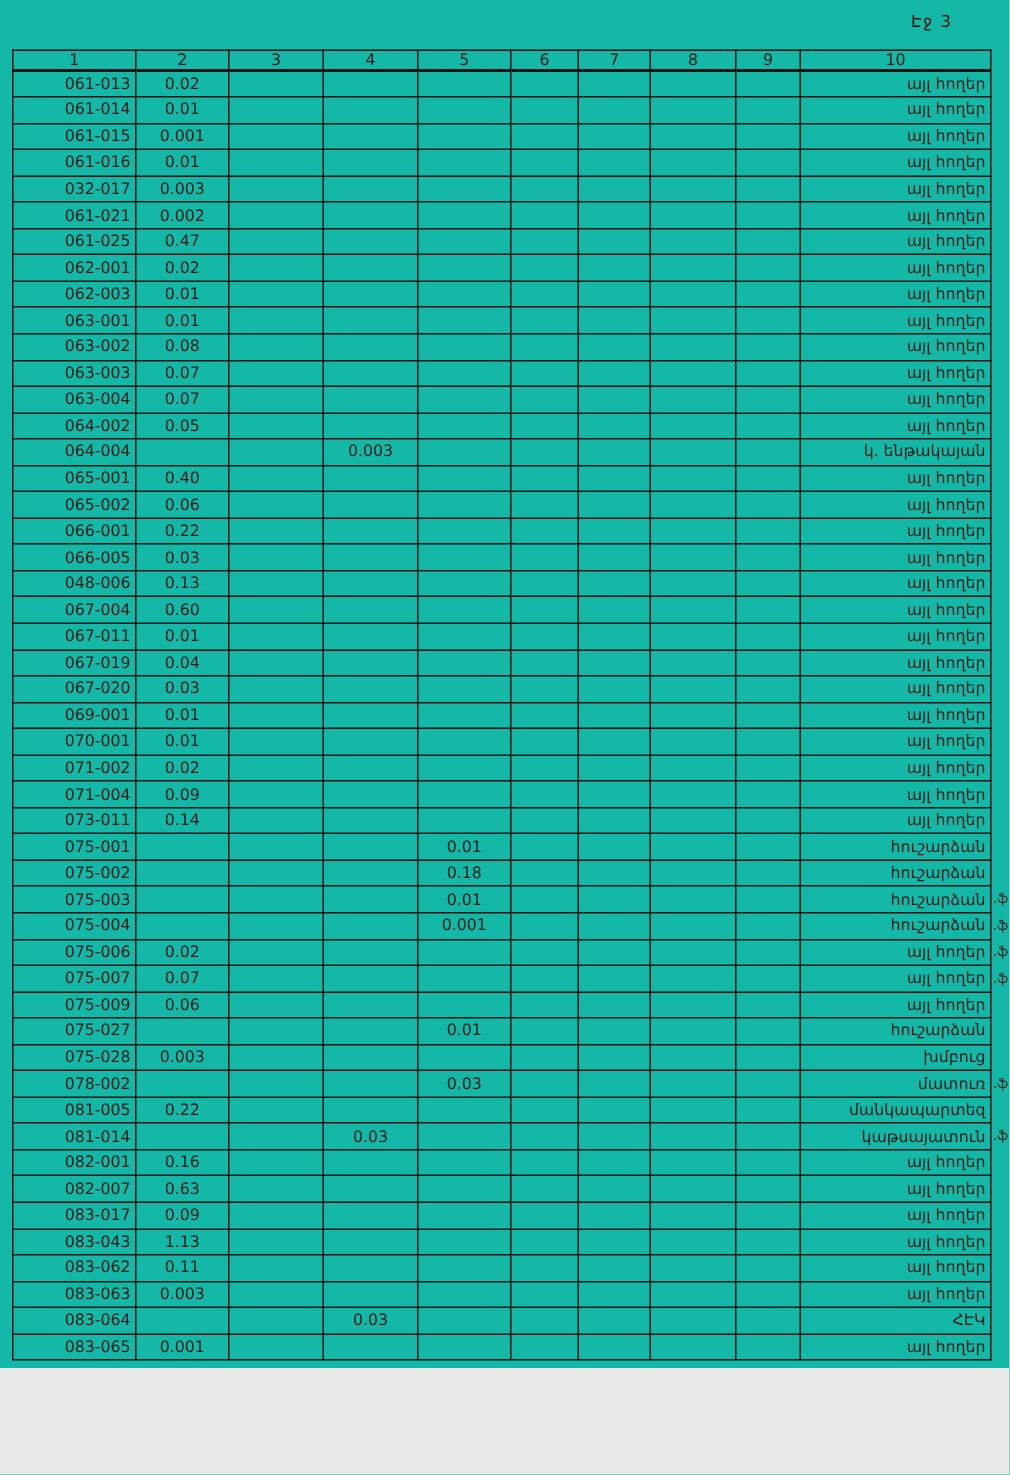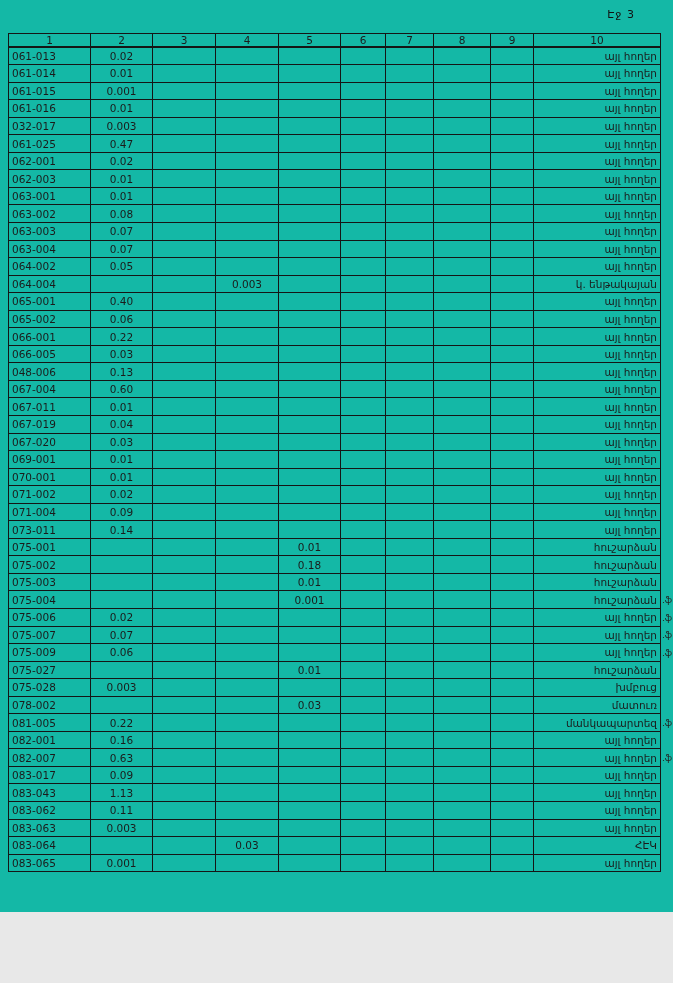--- a/index.html
+++ b/index.html
@@ -36,21 +36,21 @@
     color:#1b1b1b;
   }
   table.doc thead th{
     height:13px;
     font-weight:normal;
     text-align:center;
     font-size:10.5px;
     border-bottom:2px solid #151515;
   }
   table.doc tbody td{height:17.55px;}
-  td.c1{text-align:left;padding-left:5px;}
+  td.c1{text-align:right;padding-left:5px;}
   td.c2,td.c3,td.c4,td.c5,td.c6,td.c7,td.c8,td.c9{text-align:center;}
   td.c10{text-align:right;padding-left:5px;}
   .margin-mark{
     position:absolute;
     right:1px;
     font-size:9px;
     color:#222;
   }
 </style>
 </head>
@@ -141,20 +141,32 @@
           <td class="c3"></td>
           <td class="c4"></td>
           <td class="c5"></td>
           <td class="c6"></td>
           <td class="c7"></td>
           <td class="c8"></td>
           <td class="c9"></td>
           <td class="c10">այլ հողեր</td>
         </tr>
         <tr>
+          <td class="c1">061-021</td>
+          <td class="c2">0.002</td>
+          <td class="c3"></td>
+          <td class="c4"></td>
+          <td class="c5"></td>
+          <td class="c6"></td>
+          <td class="c7"></td>
+          <td class="c8"></td>
+          <td class="c9"></td>
+          <td class="c10">այլ հողեր</td>
+        </tr>
+        <tr>
           <td class="c1">061-025</td>
           <td class="c2">0.47</td>
           <td class="c3"></td>
           <td class="c4"></td>
           <td class="c5"></td>
           <td class="c6"></td>
           <td class="c7"></td>
           <td class="c8"></td>
           <td class="c9"></td>
           <td class="c10">այլ հողեր</td>
@@ -547,20 +559,32 @@
           <td class="c1">081-005</td>
           <td class="c2">0.22</td>
           <td class="c3"></td>
           <td class="c4"></td>
           <td class="c5"></td>
           <td class="c6"></td>
           <td class="c7"></td>
           <td class="c8"></td>
           <td class="c9"></td>
           <td class="c10">մանկապարտեզ</td>
+        </tr>
+        <tr>
+          <td class="c1">081-014</td>
+          <td class="c2"></td>
+          <td class="c3"></td>
+          <td class="c4">0.03</td>
+          <td class="c5"></td>
+          <td class="c6"></td>
+          <td class="c7"></td>
+          <td class="c8"></td>
+          <td class="c9"></td>
+          <td class="c10">կաթսայատուն</td>
         </tr>
         <tr>
           <td class="c1">082-001</td>
           <td class="c2">0.16</td>
           <td class="c3"></td>
           <td class="c4"></td>
           <td class="c5"></td>
           <td class="c6"></td>
           <td class="c7"></td>
           <td class="c8"></td>

